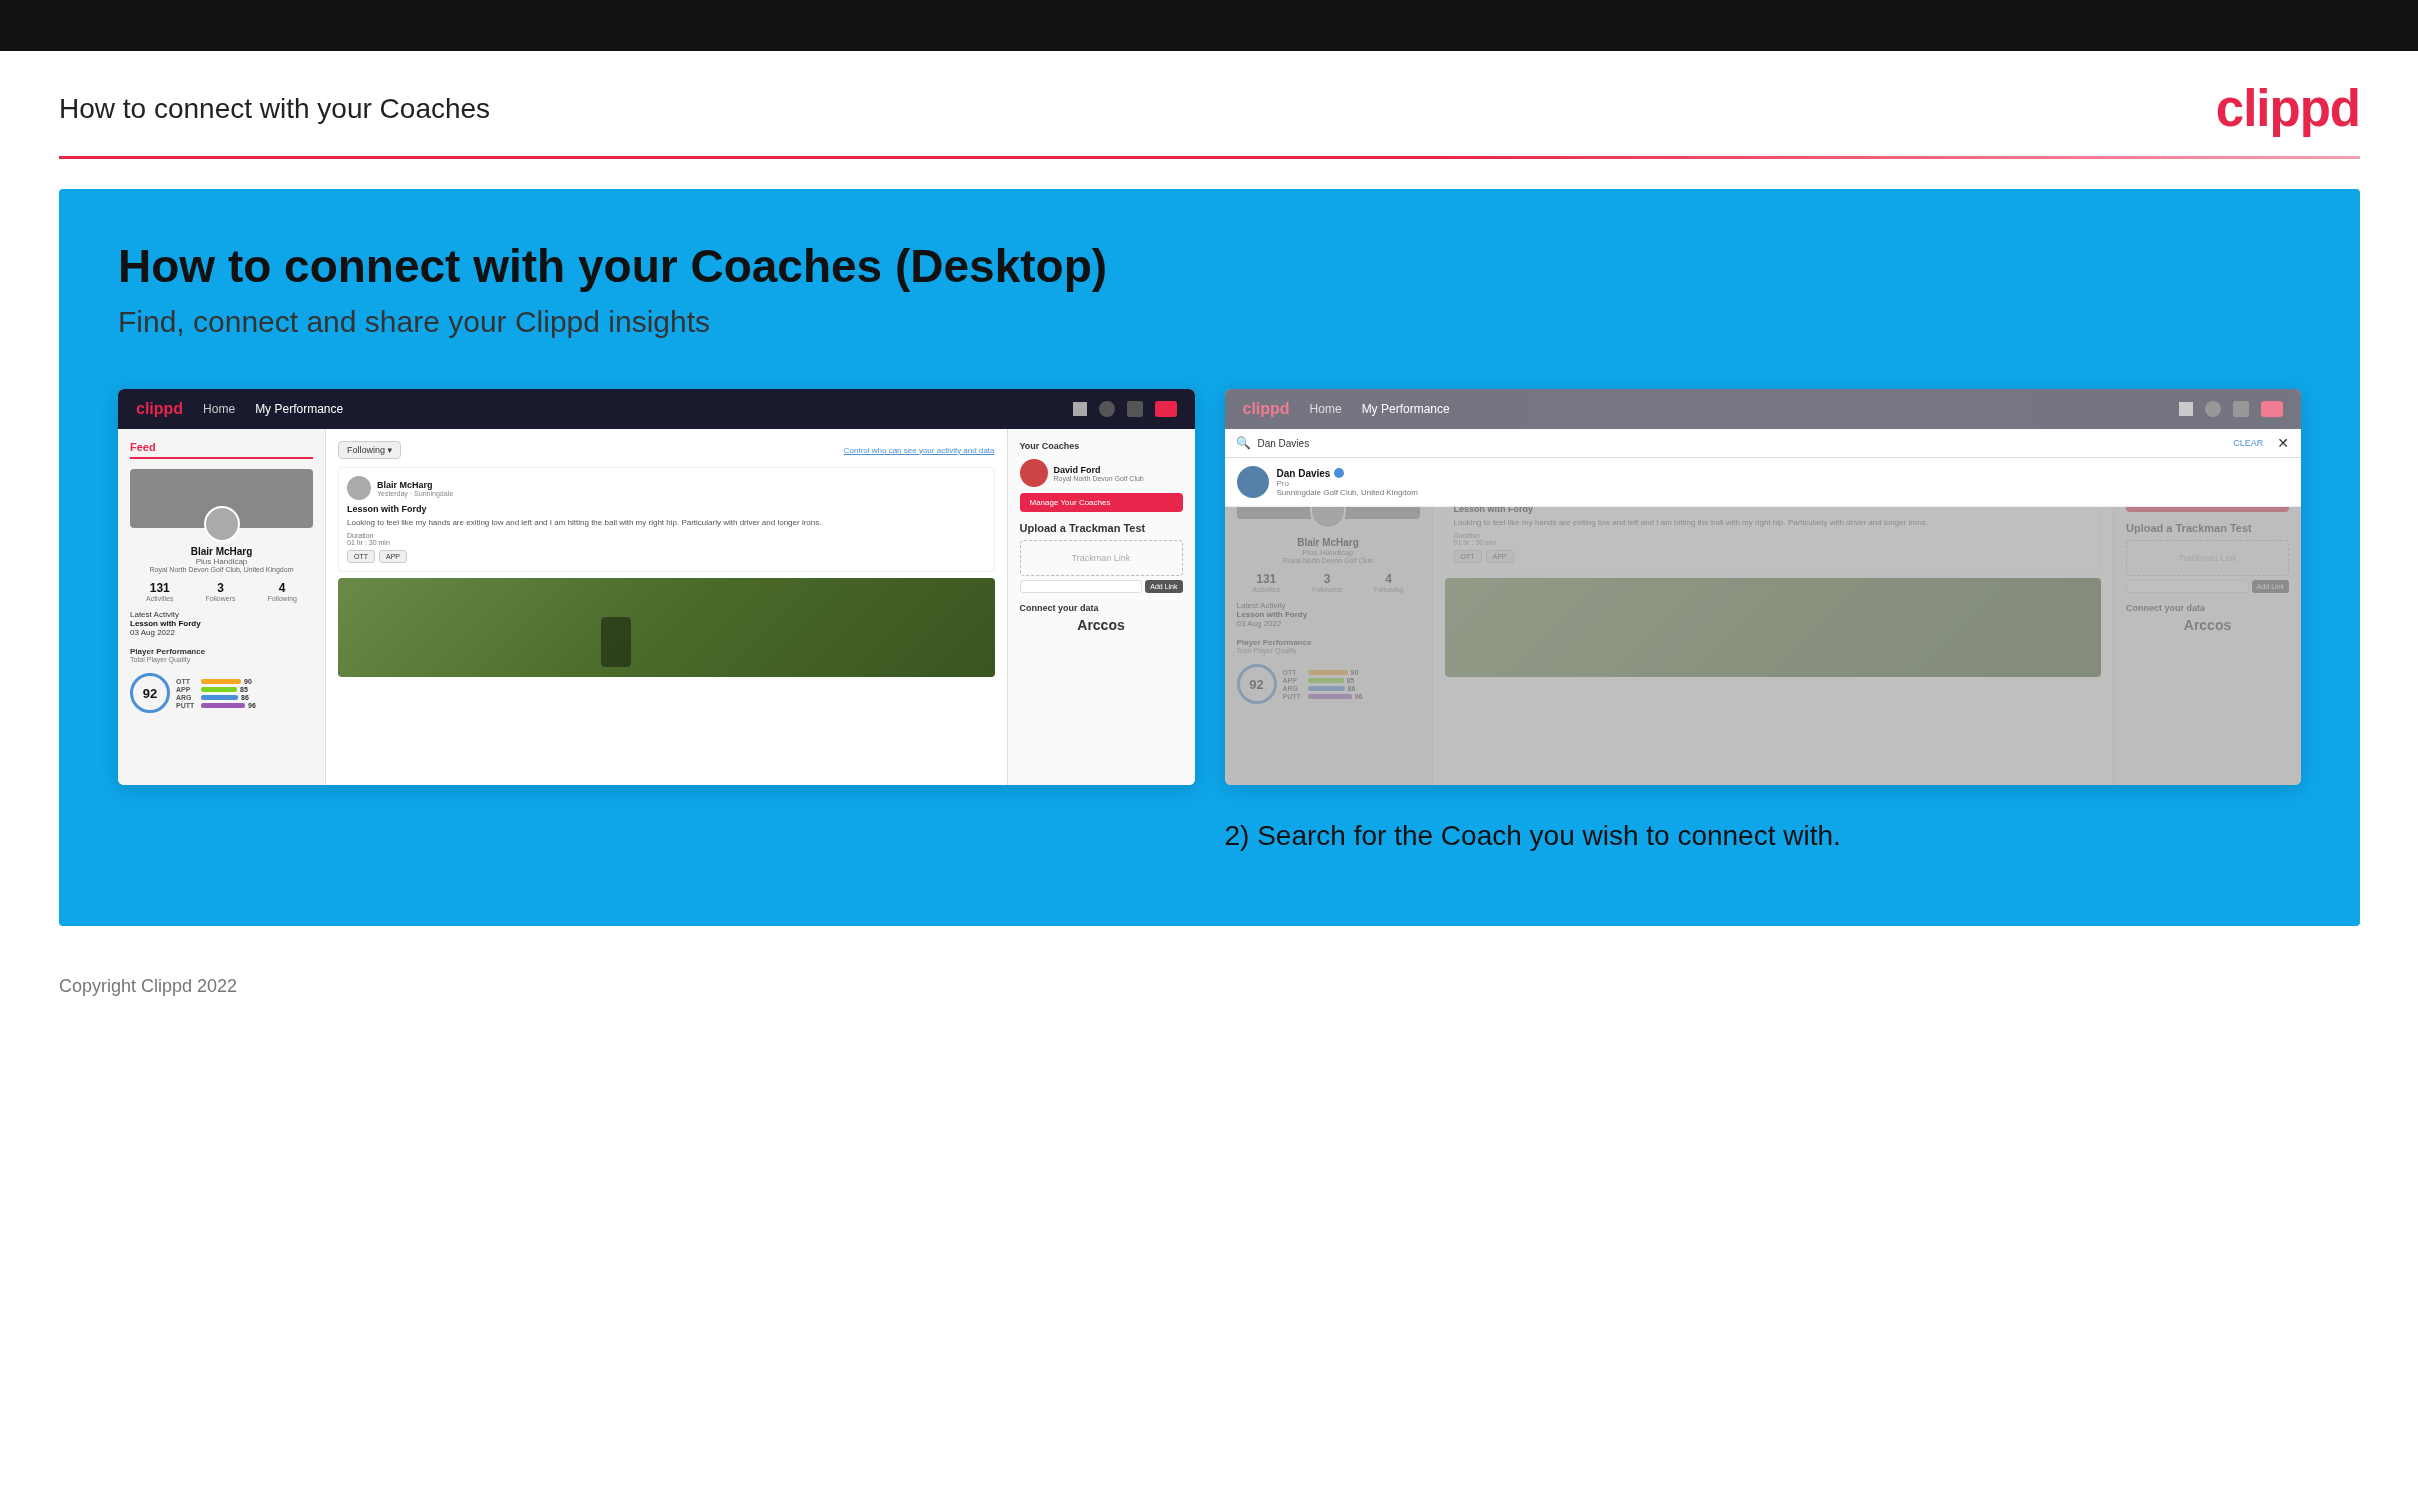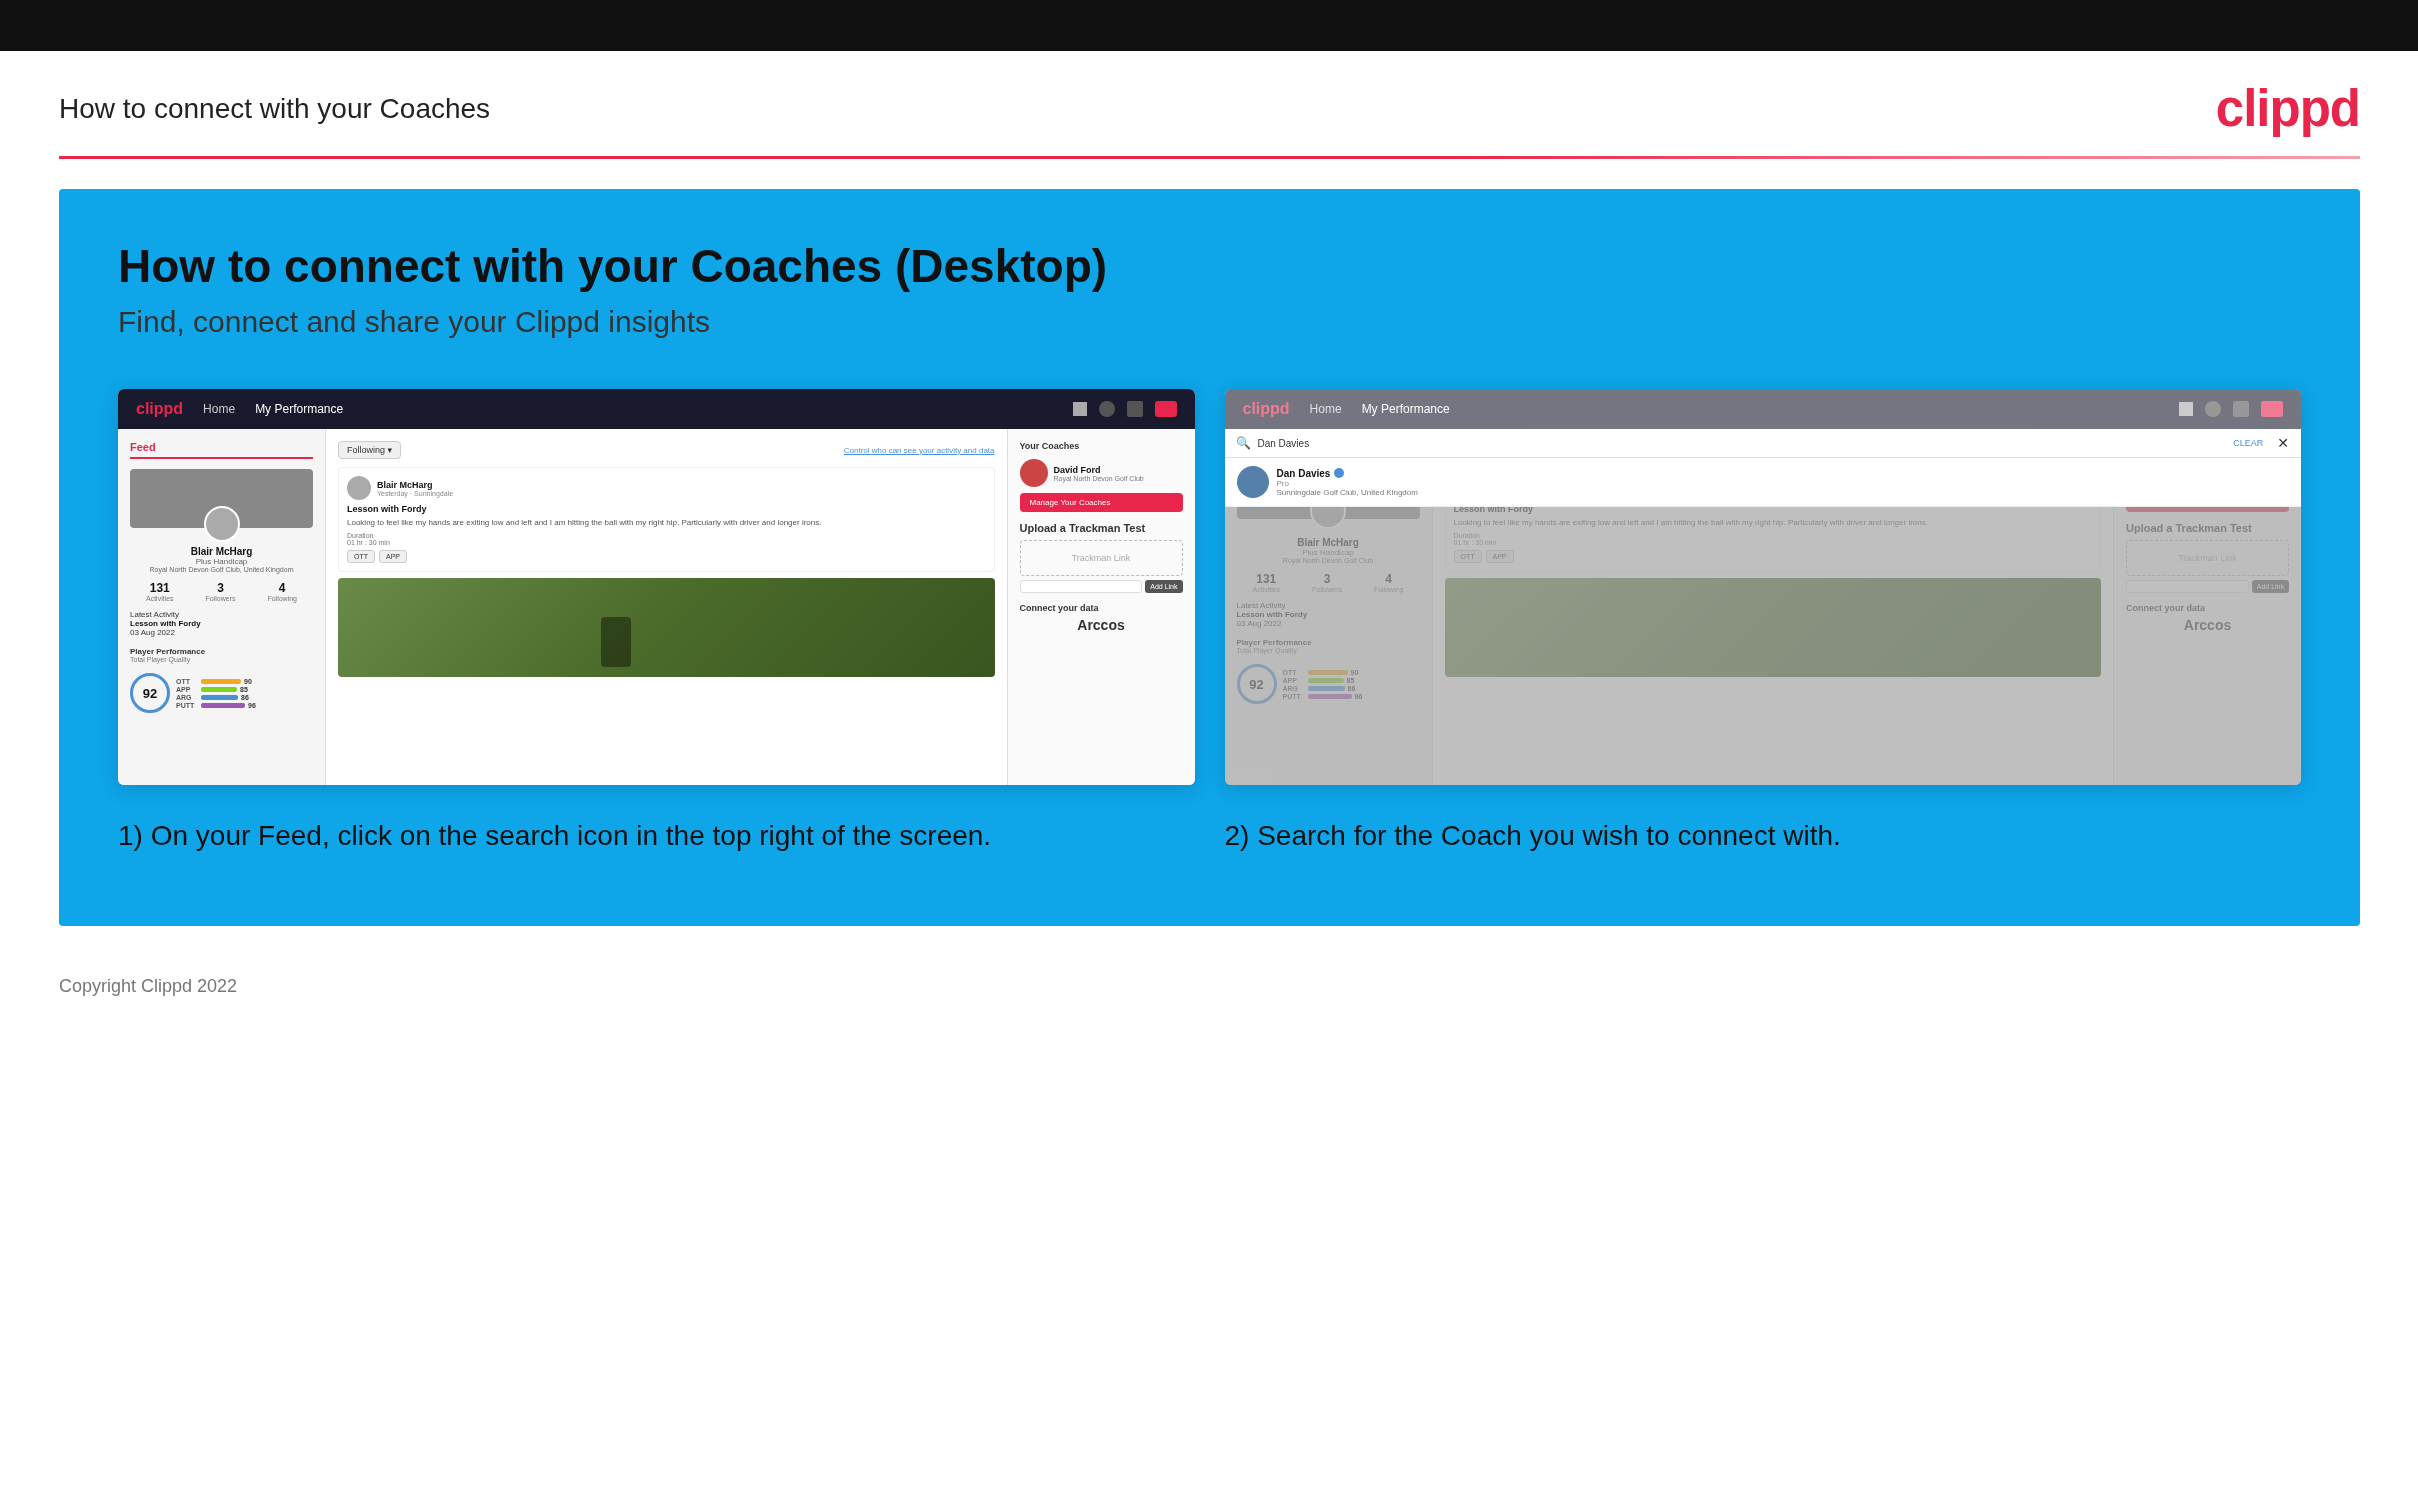--- a/index.html
+++ b/index.html
@@ -631,26 +631,20 @@
                 <button class="add-link-btn">Add Link</button>
               </div>
             </div>
             <div class="connect-section">
               <div class="connect-title">Connect your data</div>
               <div class="arccos-logo">Arccos</div>
             </div>
           </div>
         </div>
       </div>
-      <div class="caption-area">
-        <div class="caption-text">
-          <span>1)</span>
-          <span>On your Feed, click on the search icon in the top right of the screen.</span>
-        </div>
-      </div>
     </div>
 
     <div class="screenshot-block">
       <div class="screenshot-frame" style="position:relative;">
 
         <div class="app-nav" style="opacity:0.6;">
           <span class="app-nav-logo">clippd</span>
           <span class="app-nav-link">Home</span>
           <span class="app-nav-link active">My Performance</span>
           <div class="app-nav-icons">

